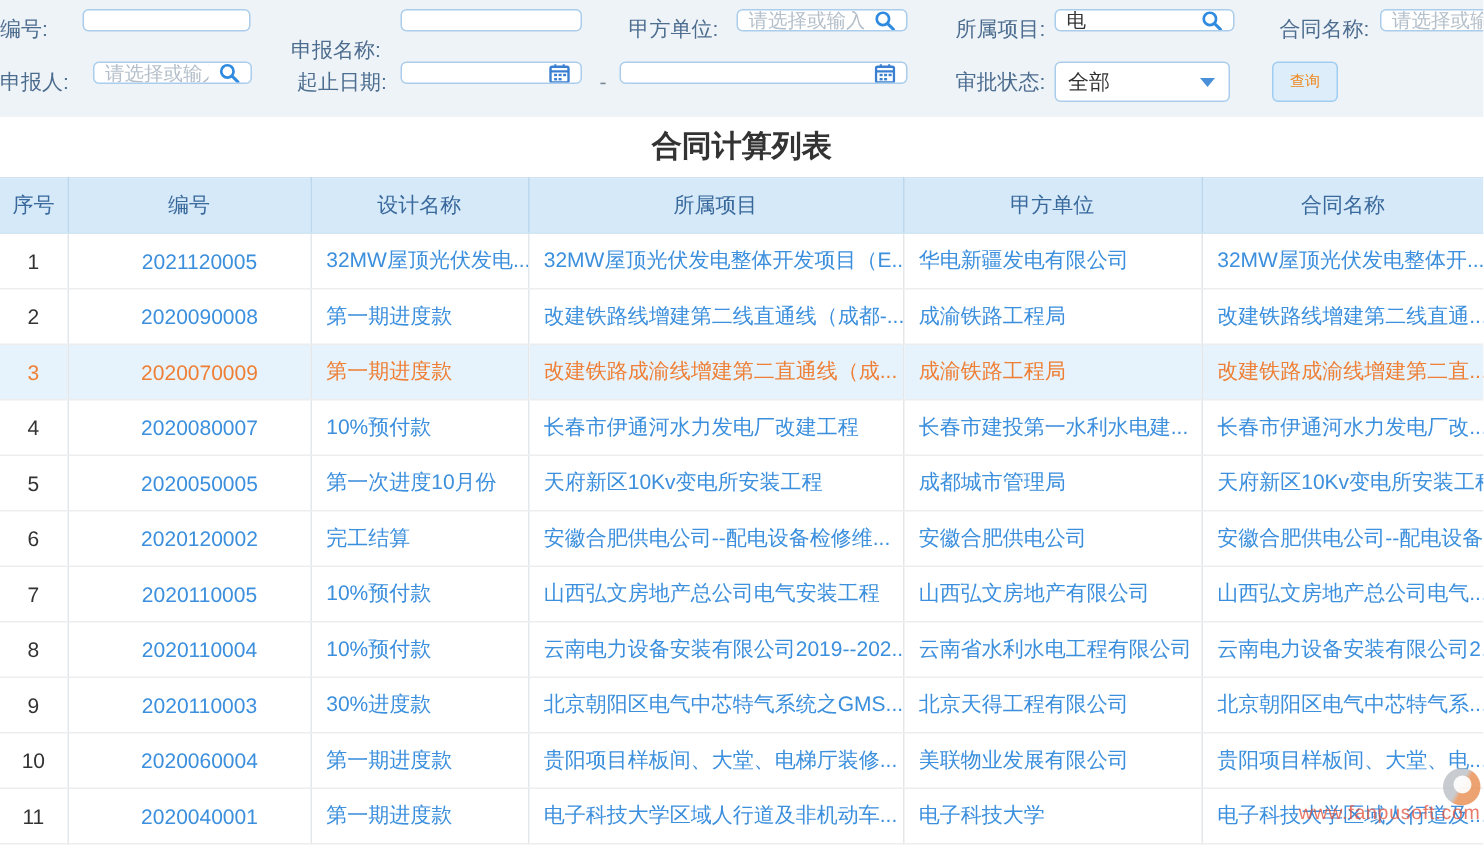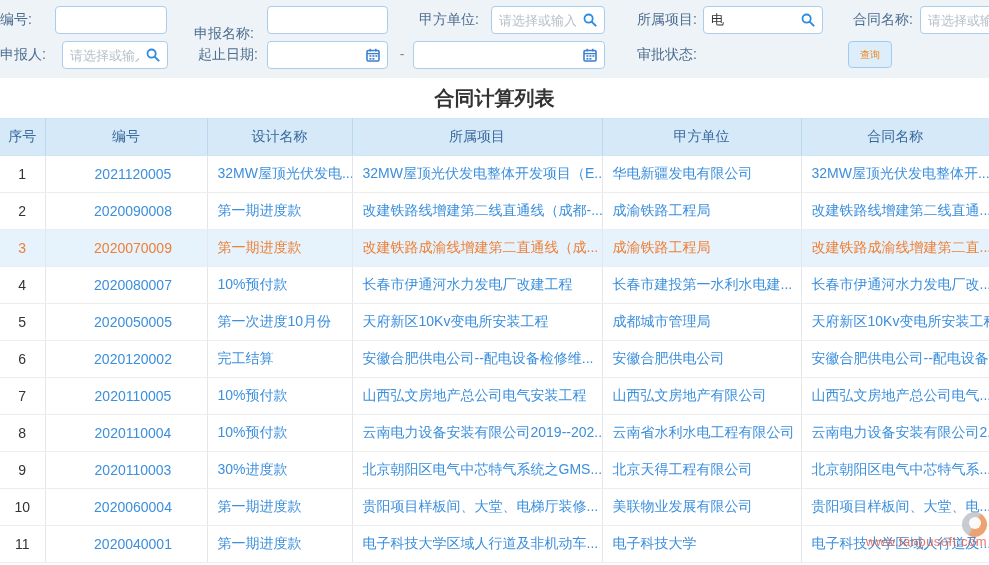--- a/index.html
+++ b/index.html
@@ -2,21 +2,21 @@
 <html><head>
 <meta charset="utf-8">
 <style>
   * { margin:0; padding:0; box-sizing:border-box; }
   html,body { width:989px; height:565px; overflow:hidden; background:#fff;
     font-family:"Liberation Sans","DejaVu Sans",sans-serif; }
 
   
   .filter-bar { position:relative; width:989px; height:78px; background:#eef3f8; overflow:hidden; }
   .flabel { position:absolute; height:27px; line-height:27px; font-size:14px; color:#4d6d8f; white-space:nowrap; }
-  .field { position:absolute; height:28px; background:#fff; border:1px solid #a9cdeb;
+  .field { position:absolute; height:15px; background:#fff; border:1px solid #a9cdeb;
     border-radius:4px; display:flex; align-items:center; overflow:hidden; }
   .field input { flex:1; min-width:0; border:none; outline:none; background:transparent;
     font:13px "Liberation Sans","DejaVu Sans",sans-serif; padding:0 7px; color:#333; }
   .field input::placeholder { color:#b4bfca; }
   .icon-slot { flex:0 0 auto; margin-right:7px; display:flex; align-items:center; }
   .dash { position:absolute; height:27px; line-height:27px; color:#7a8a99; font-size:14px; }
   .select-box { position:absolute; height:27px; background:#fff; border:1px solid #a9cdeb;
     border-radius:4px; display:flex; align-items:center; justify-content:space-between;
     padding:0 9px 0 8px; font-size:14px; color:#333; cursor:pointer; }
   .arrow-down { width:0; height:0; border-left:5px solid transparent; border-right:5px solid transparent;
@@ -139,20 +139,24 @@
           <rect x="3.4" y="7.2" width="2" height="1.6" fill="#3a7fd0"></rect>
           <rect x="6.4" y="7.2" width="2" height="1.6" fill="#3a7fd0"></rect>
           <rect x="9.4" y="7.2" width="2" height="1.6" fill="#3a7fd0"></rect>
           <rect x="3.4" y="10" width="2" height="1.6" fill="#3a7fd0"></rect>
           <rect x="6.4" y="10" width="2" height="1.6" fill="#3a7fd0"></rect>
         </svg>
     </span>
   </div>
 
   <span class="flabel" style="left:637px; top:41px;">审批状态:</span>
+  <div class="select-box" style="left:703px; top:41px; width:117px;">
+    <span>全部</span>
+    <span class="arrow-down"></span>
+  </div>
 
   <button class="query-btn" style="left:848px; top:41px;">查询</button>
 </div>
 
 <div class="page-title">合同计算列表</div>
 
 <table>
   <colgroup>
     <col style="width:45px">
       <col style="width:162px">

